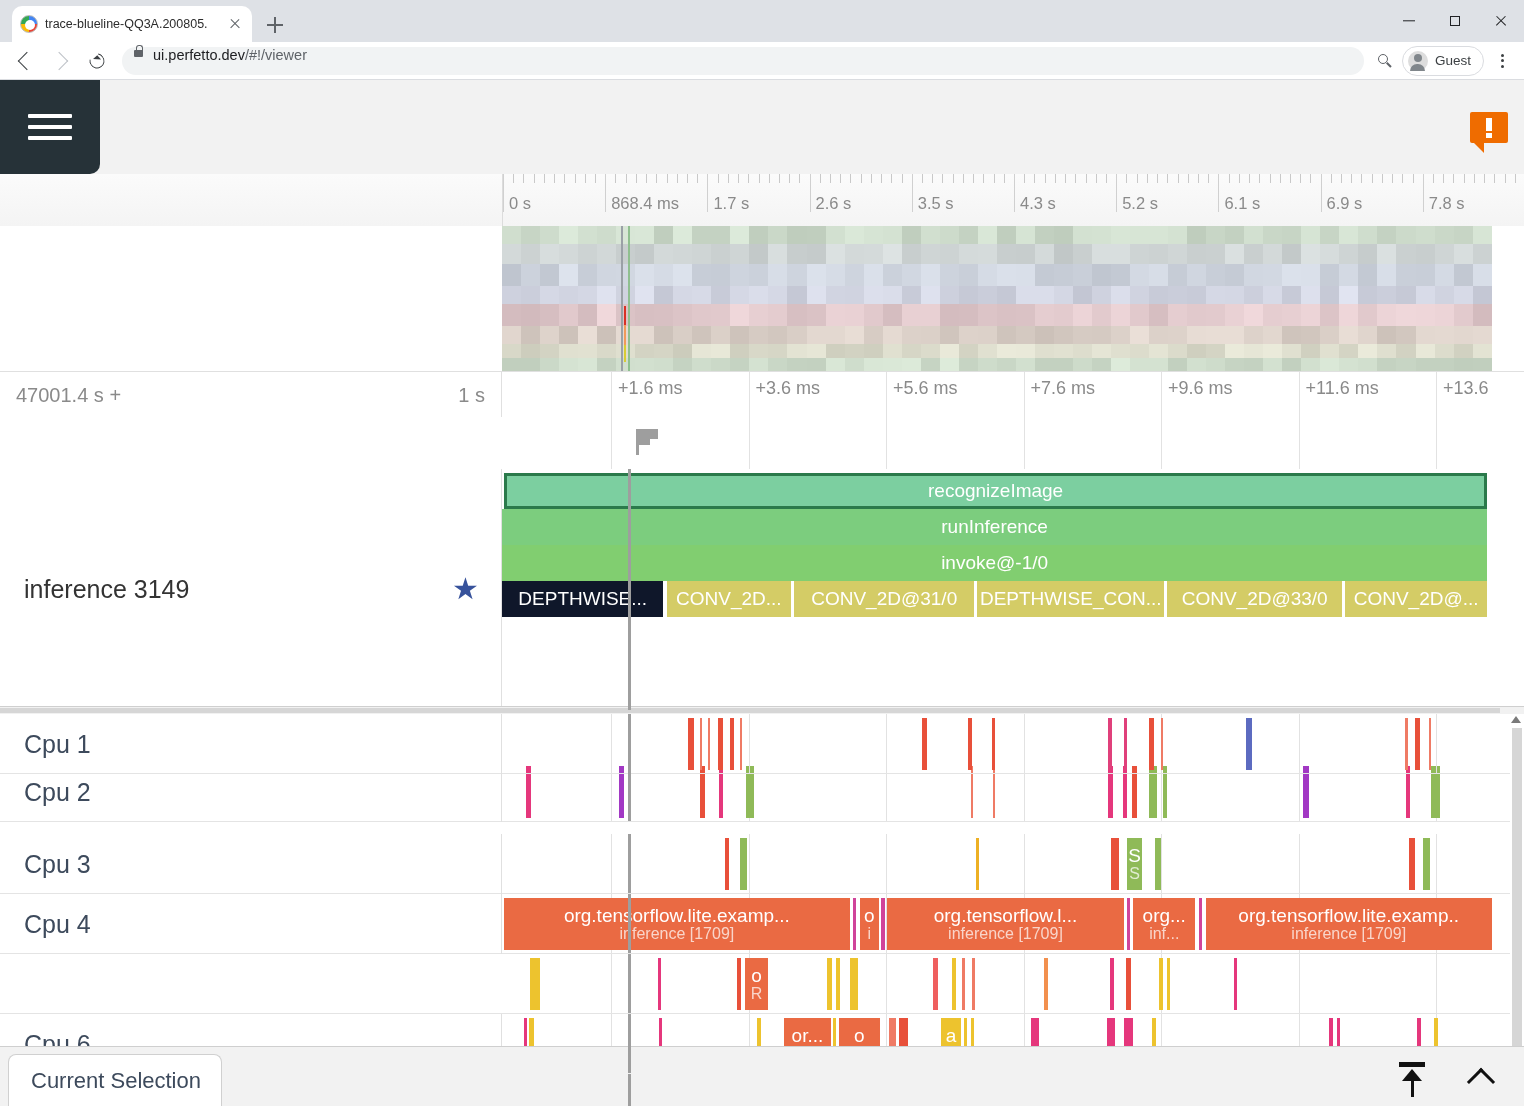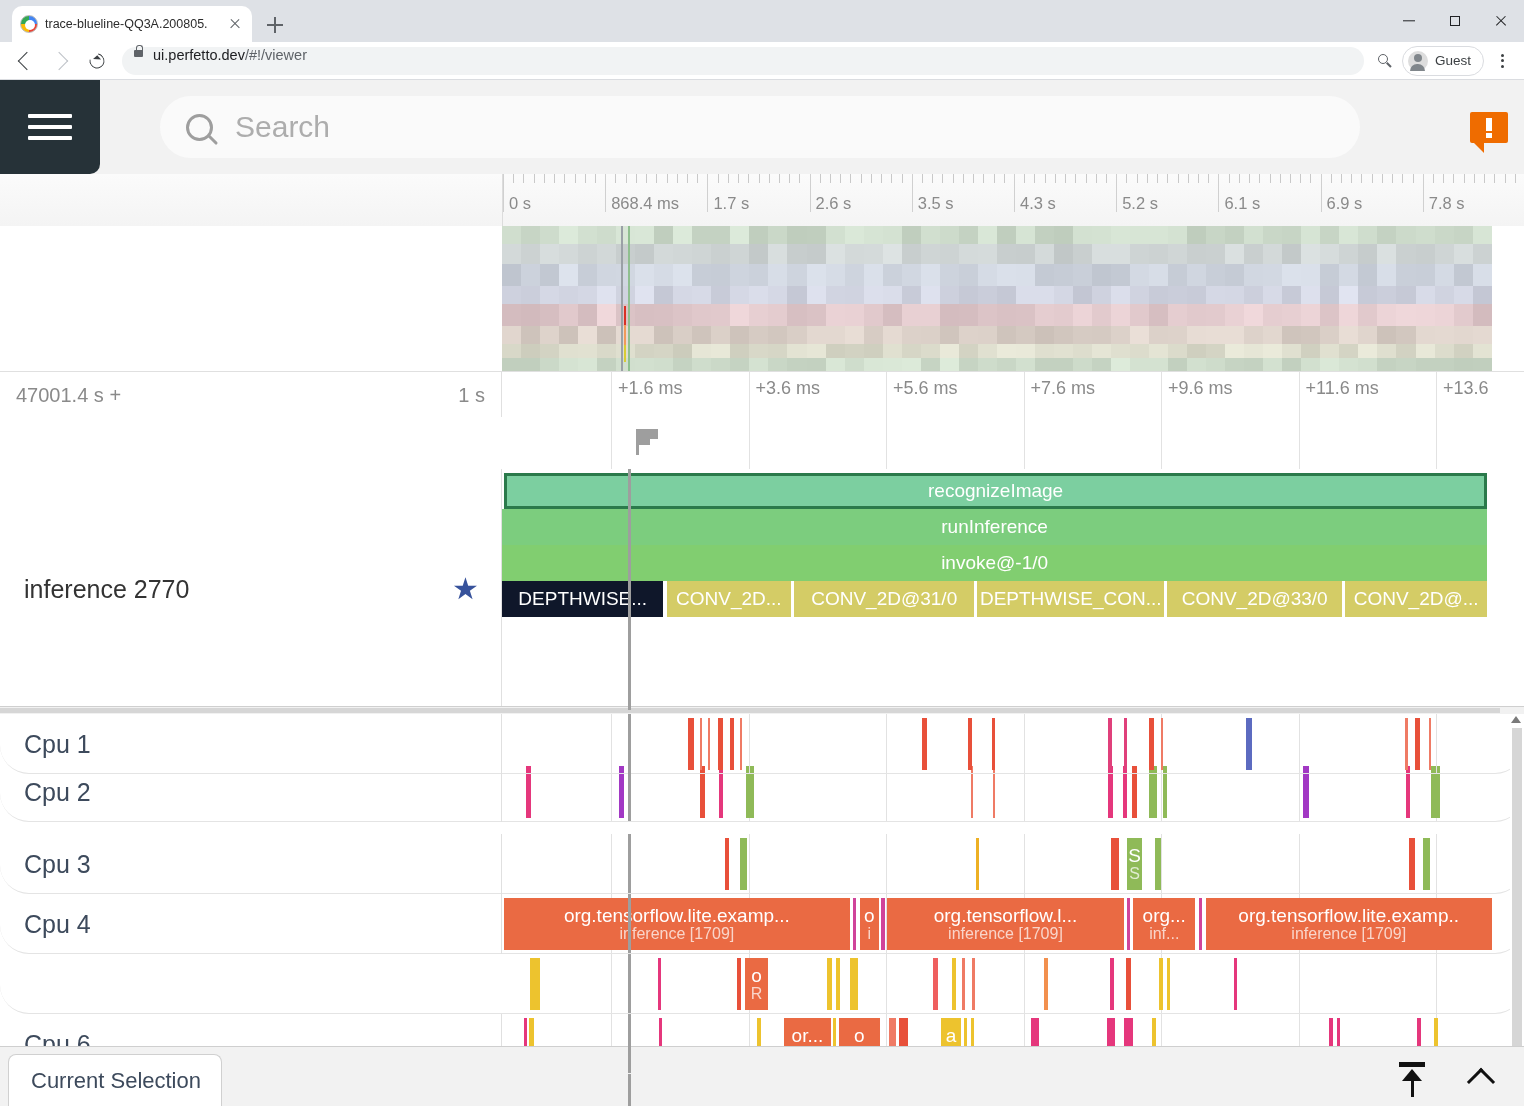--- a/index.html
+++ b/index.html
@@ -261,21 +261,21 @@
   }
   .slice.highlighted { border: 3px solid #2b7a4b; }
   .cursor-line { position: absolute; top: 0; bottom: 0; width: 2.5px; background: #9e9e9e; z-index: 5; }
 
   
   #hscroll { top: 626px; height: 8px; background: #f1f1f1; border-top: 1px solid #cfcfcf; }
   #hscroll .thumb { position: absolute; left: 0; top: 1px; height: 5px; width: 1500px; background: #d6d6d6; }
 
   
   #cpu-area { top: 634px; height: 412px; background: #fff; }
-  .cpu-row { position: absolute; left: 0; width: 1524px; height: 60px; border-bottom: 1px solid #e4e4e4; border-radius: 29px; }
+  .cpu-row { position: absolute; left: 0; width: 1524px; height: 60px; border-bottom: 1px solid #e4e4e4; }
   .cpu-shell {
     position: absolute; left: 0; top: 0; width: 502px; height: 60px;
     display: flex; align-items: center; padding-left: 24px; border-right: 1px solid #e0e0e0;
   }
   .cpu-name { font-size: 25px; color: #3d4a5c; }
   .cpu-body { position: absolute; left: 502px; right: 14px; top: 0; bottom: 0; overflow: hidden; }
   .csl { position: absolute; top: 4px; height: 52px; }
   .csl.labelled {
     display: flex; flex-direction: column; align-items: center; justify-content: center;
     color: #fff; overflow: hidden;
@@ -376,24 +376,20 @@
 
   <div id="perfetto">
 
     <div class="topbar">
       <div class="sidebar-btn">
         <div class="burger">
             <i></i>
             <i></i>
             <i></i>
           </div>
-      </div>
-      <div class="searchwrap">
-        <span class="mag"></span>
-        <input class="search-input" value="" placeholder="Search" style="">
       </div>
       <div class="errbox">
         <span class="bub"></span>
           <span class="tail"></span>
           <span class="bang"></span>
           <span class="dot"></span>
       </div>
     </div>
 
     <div class="panel" id="overview-ruler">
@@ -987,21 +983,21 @@
           <div class="vgrid" style="left: 384px;"></div>
           <div class="vgrid" style="left: 521.5px;"></div>
           <div class="vgrid" style="left: 659px;"></div>
           <div class="vgrid" style="left: 796.5px;"></div>
           <div class="vgrid" style="left: 934px;"></div>
         </div>
     </div>
 
     <div class="panel" id="proc-track">
       <div class="shell">
-        <span class="proc-name">inference 2770</span>
+        <span class="proc-name">inference 3149</span>
         <span class="star">★</span>
       </div>
       <div class="tbody">
           <div class="slice highlighted" style="left: 2.044px; width: 983.164px; top: 4px; height: 36px; background: rgb(124, 207, 160);">recognizeImage</div>
           <div class="slice" style="left: 0px; width: 985.208px; top: 40px; height: 36px; background: rgb(124, 205, 126);">runInference</div>
           <div class="slice" style="left: 0px; width: 985.208px; top: 76px; height: 36px; background: rgb(129, 206, 112);">invoke@-1/0</div>
           <div class="slice" style="left: 0px; width: 161.476px; top: 112px; height: 36px; background: #0f172a;">DEPTHWISE...</div>
           <div class="slice" style="left: 164.542px; width: 124.684px; top: 112px; height: 36px; background: rgb(212, 204, 102);">CONV_2D...</div>
           <div class="slice" style="left: 292.292px; width: 179.872px; top: 112px; height: 36px; background: rgb(212, 204, 102);">CONV_2D@31/0</div>
           <div class="slice" style="left: 475.23px; width: 187.026px; top: 112px; height: 36px; background: rgb(212, 204, 102);">DEPTHWISE_CON...</div>

